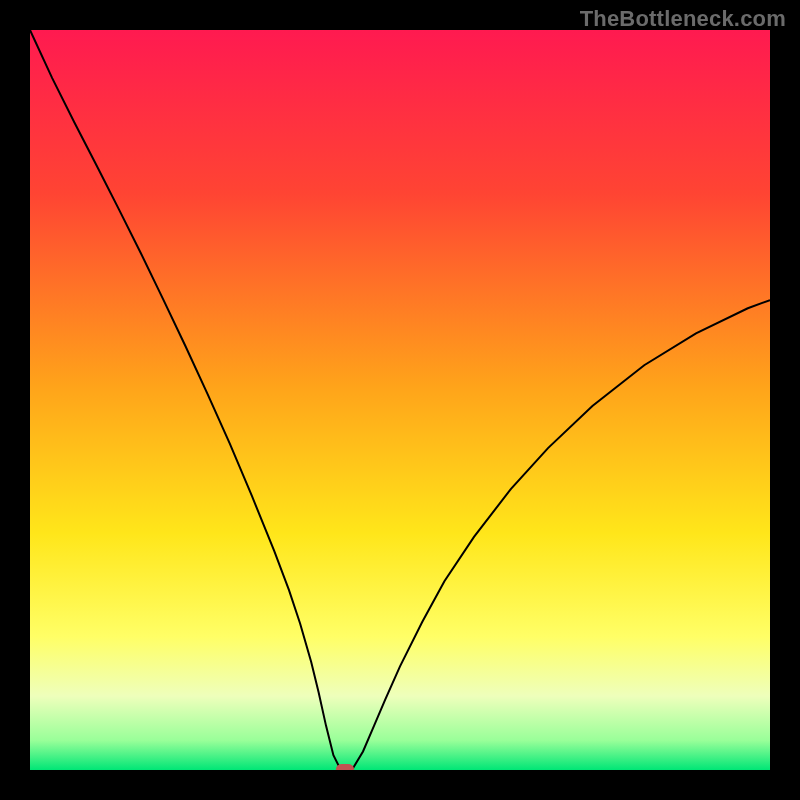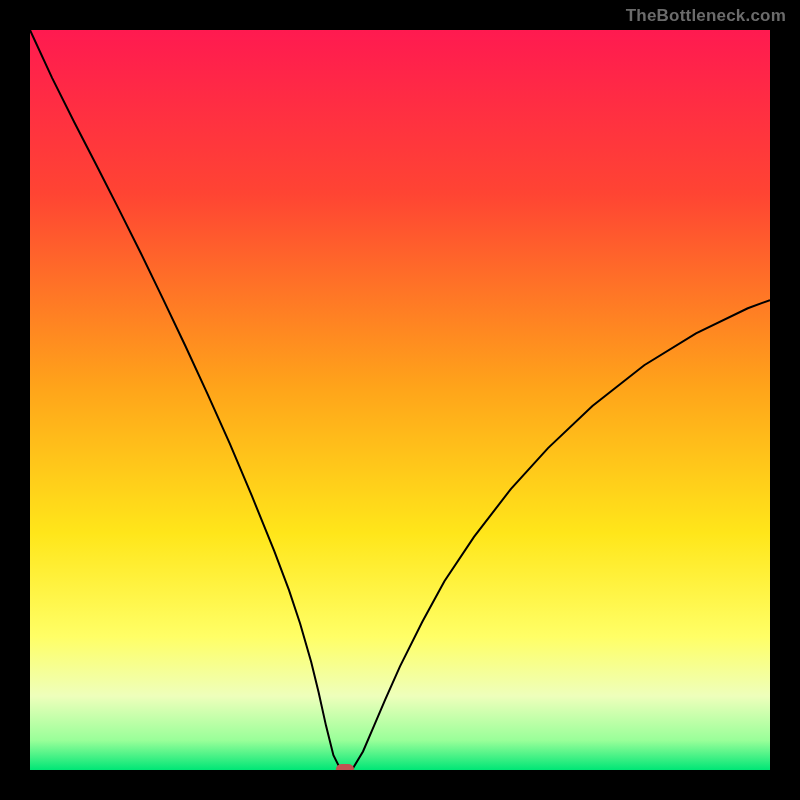--- a/index.html
+++ b/index.html
@@ -8,21 +8,21 @@
     position: relative;
     width: 800px;
     height: 800px;
     background: #000;
   }
   .watermark {
     position: absolute;
     top: 6px;
     right: 14px;
     font-family: Arial, Helvetica, sans-serif;
-    font-size: 17px;
+    font-size: 22px;
     font-weight: bold;
     color: #6b6b6b;
     z-index: 10;
     letter-spacing: 0.2px;
   }
   .plot {
     position: absolute;
     left: 30px;
     top: 30px;
     width: 740px;

